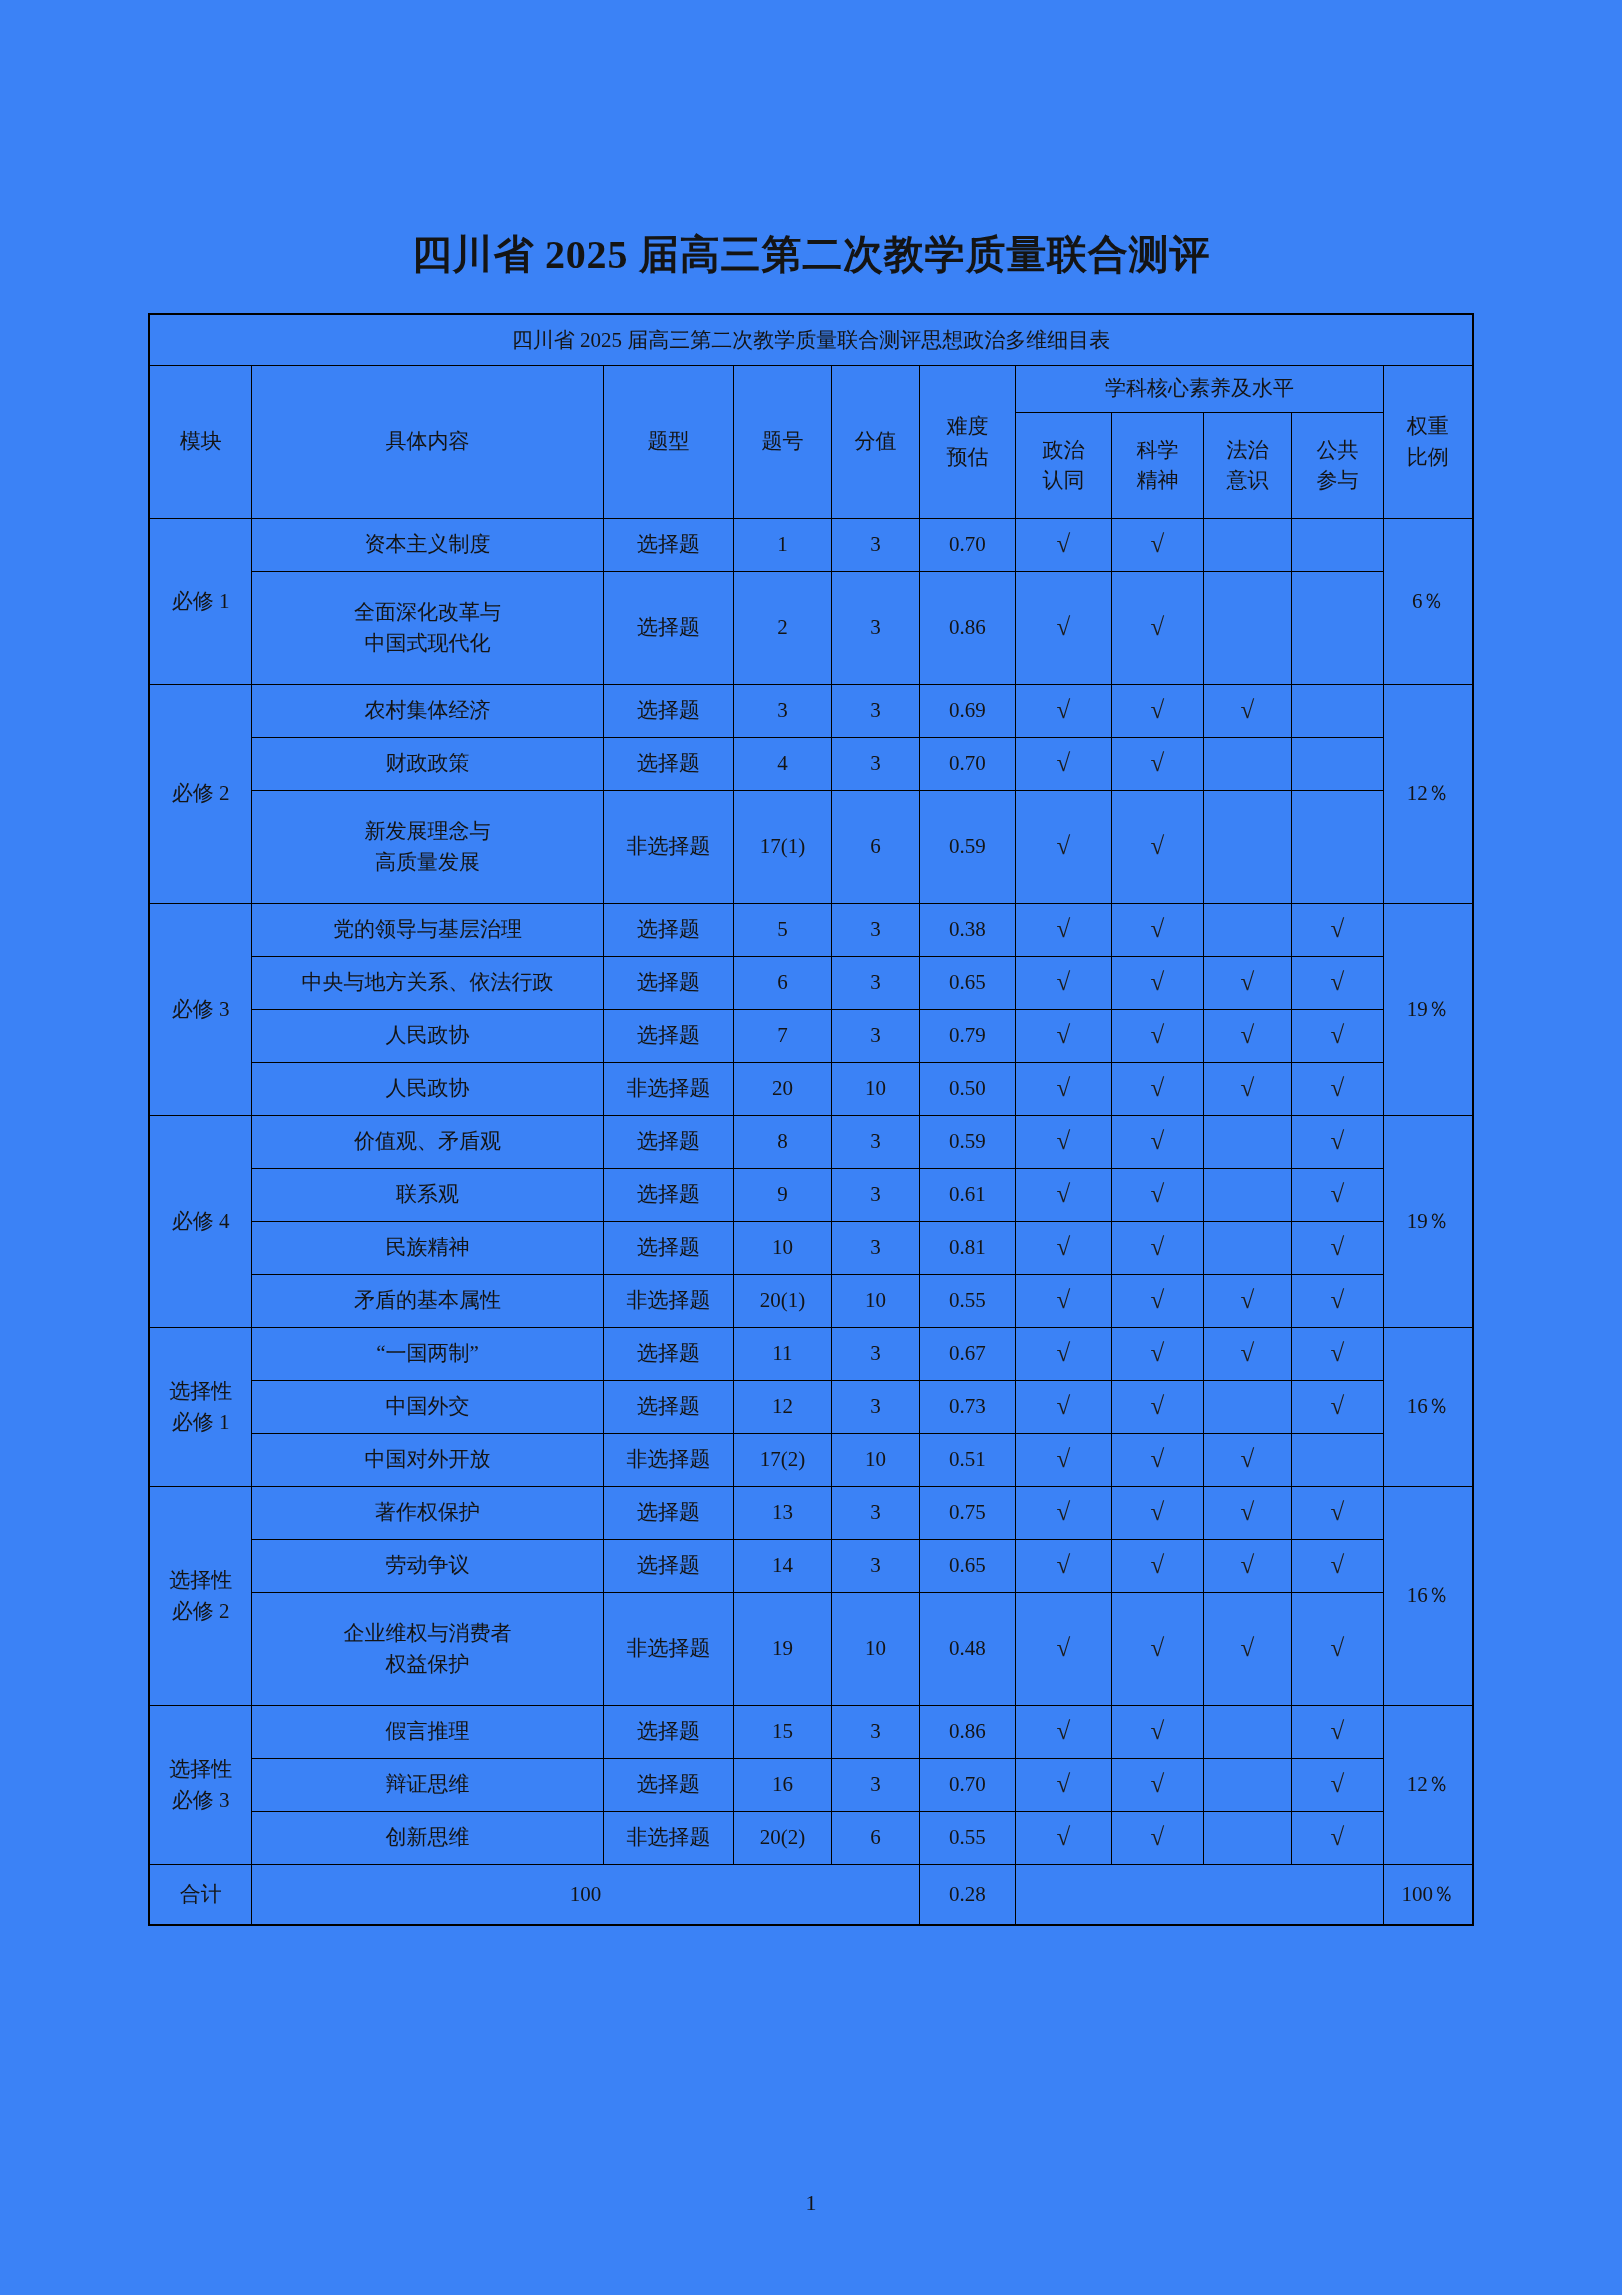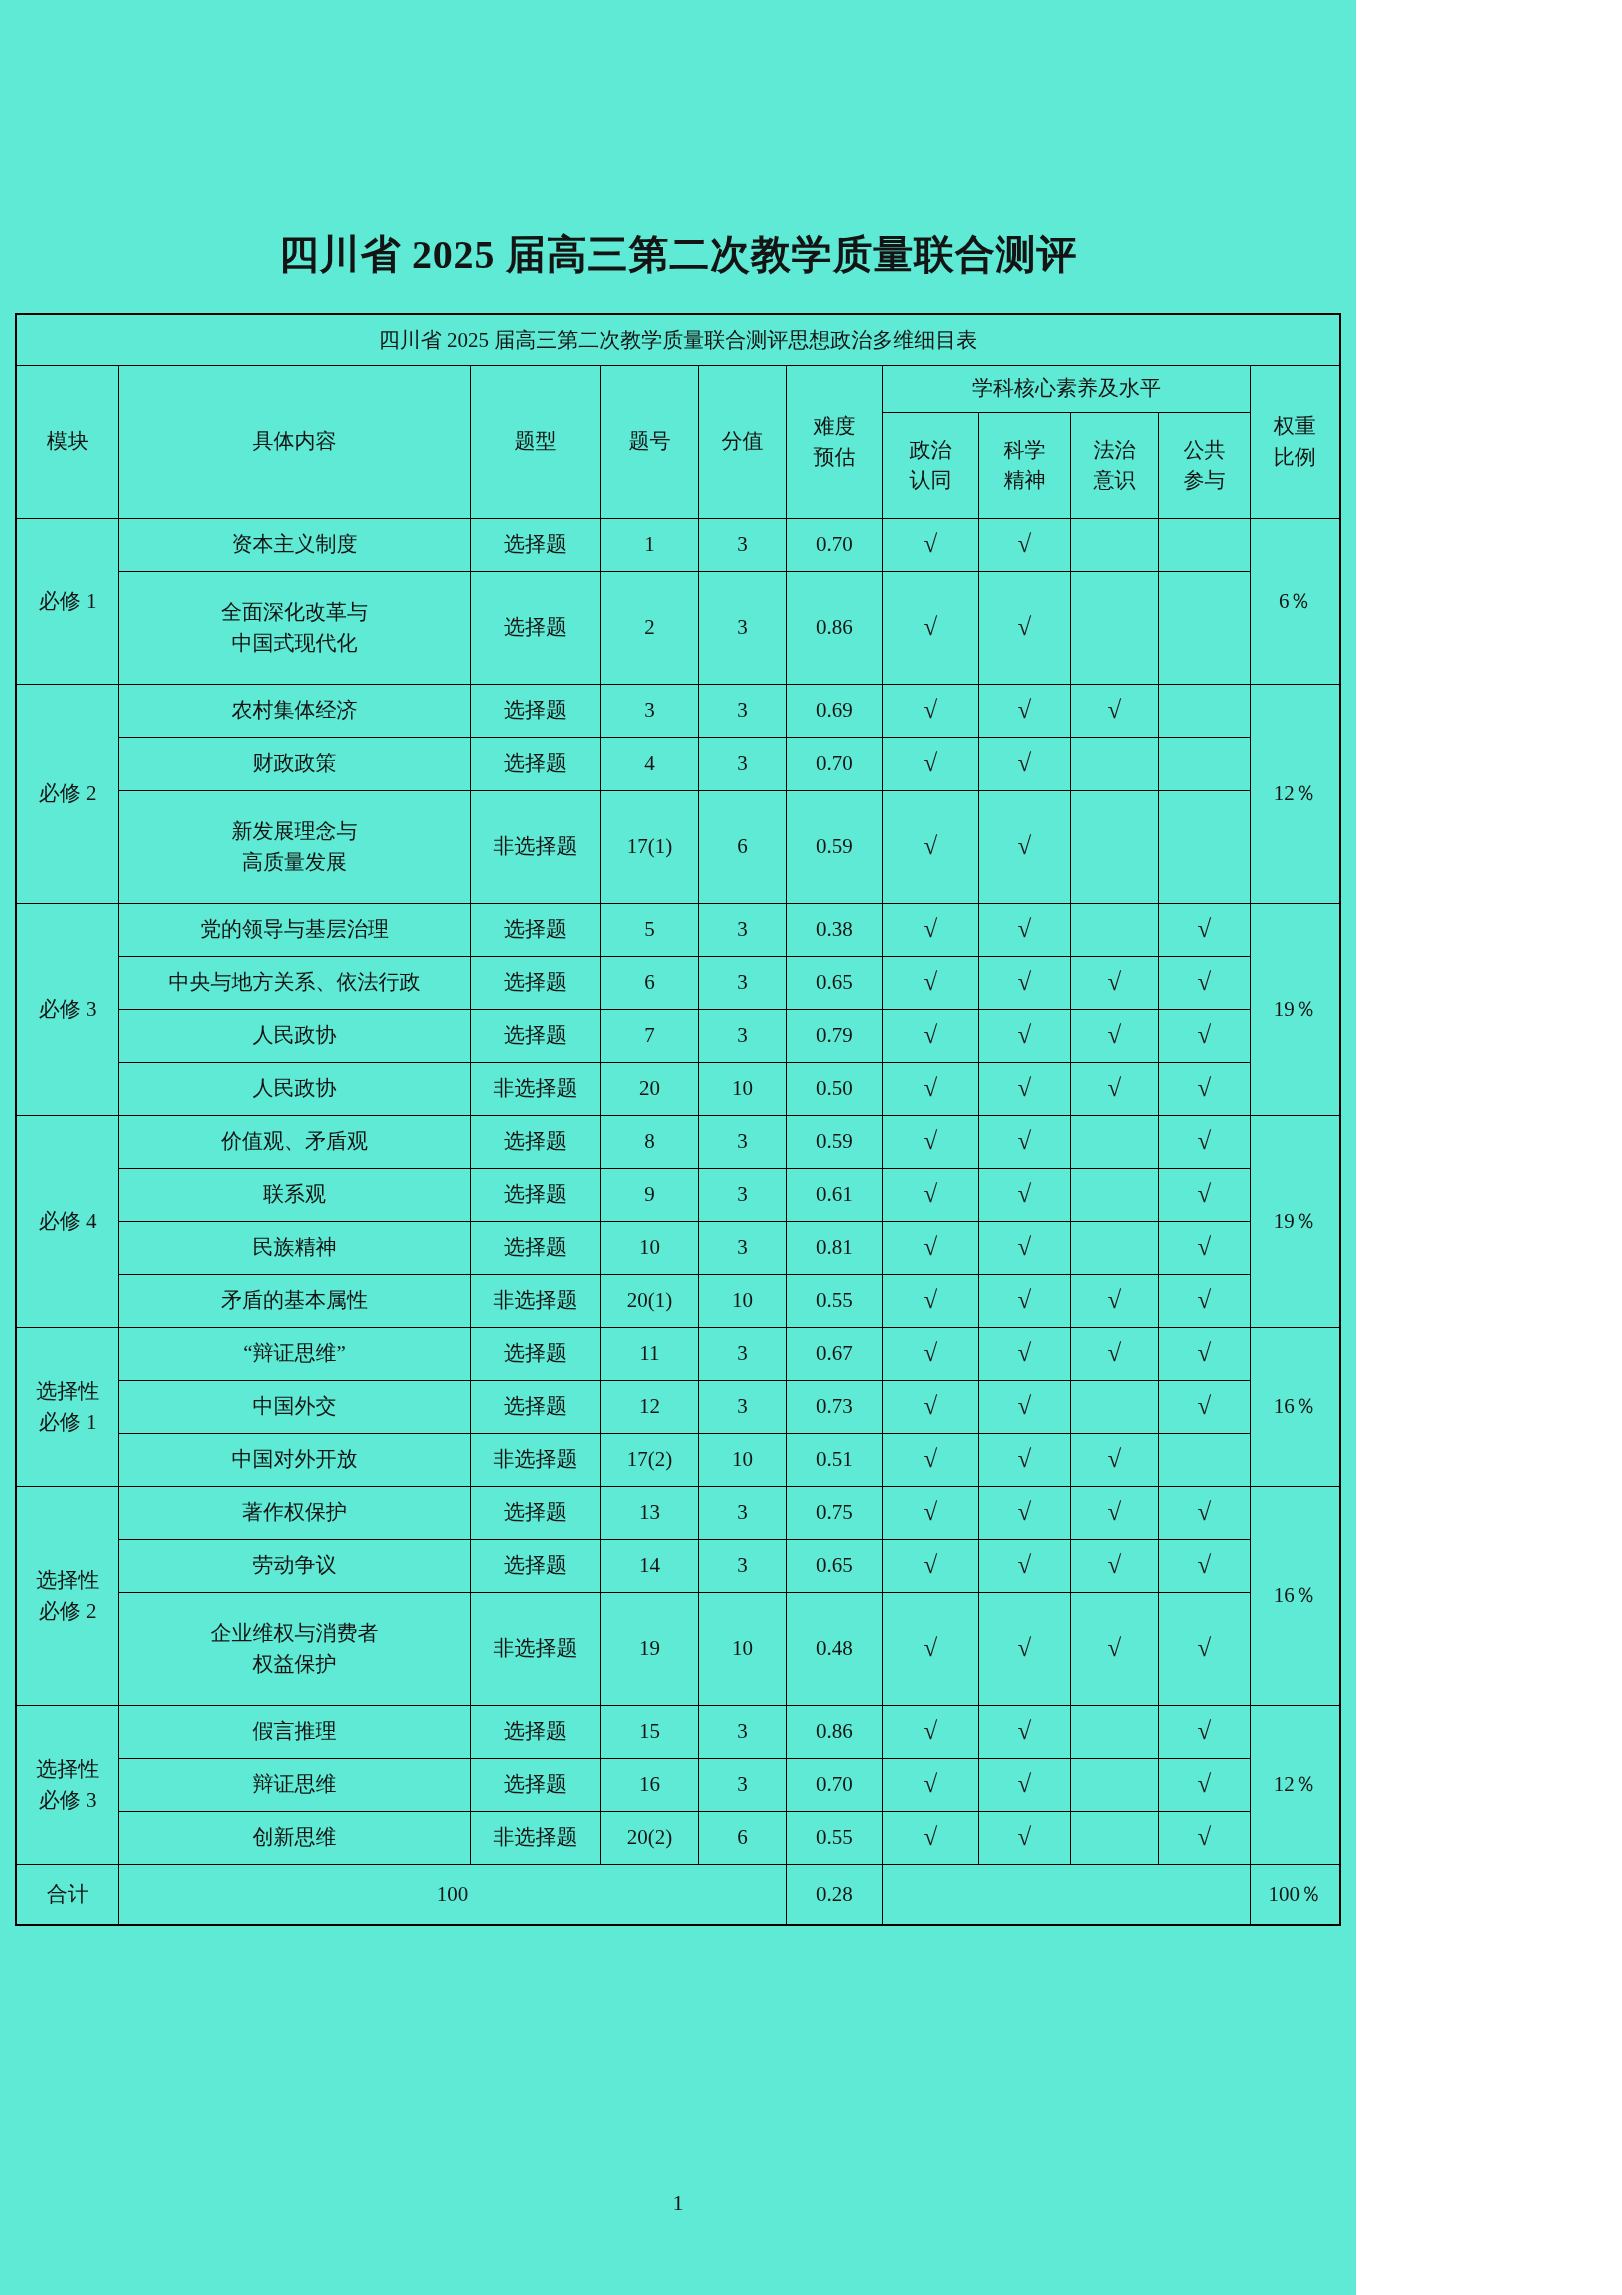--- a/index.html
+++ b/index.html
@@ -5,24 +5,24 @@
   html, body { margin: 0; padding: 0; }
   body {
     width: 1622px;
     height: 2295px;
     background: #ffffff;
     font-family: "Liberation Serif", "DejaVu Serif", serif;
     color: #141414;
   }
   .page {
     position: relative;
-    width: 1356px;
+    width: 1622px;
     height: 2295px;
     overflow: hidden;
-    background: #5eead4;
+    background: #3b82f6;
   }
   .doc-title {
     padding-top: 227px;
     text-align: center;
     font-size: 40px;
     font-weight: 700;
     letter-spacing: 0.8px;
   }
   .doc-subtitle {
     margin-top: 90px;
@@ -263,21 +263,21 @@
           <td>10</td>
           <td>0.55</td>
           <td class="check">√</td>
           <td class="check">√</td>
           <td class="check">√</td>
           <td class="check">√</td>
         </tr>
         <tr class="row-single">
           <td rowspan="3" class="pre">选择性
 必修 1</td>
-          <td class="pre">“辩证思维”</td>
+          <td class="pre">“一国两制”</td>
           <td>选择题</td>
           <td>11</td>
           <td>3</td>
           <td>0.67</td>
           <td class="check">√</td>
           <td class="check">√</td>
           <td class="check">√</td>
           <td class="check">√</td>
           <td rowspan="3">16％</td>
         </tr>

